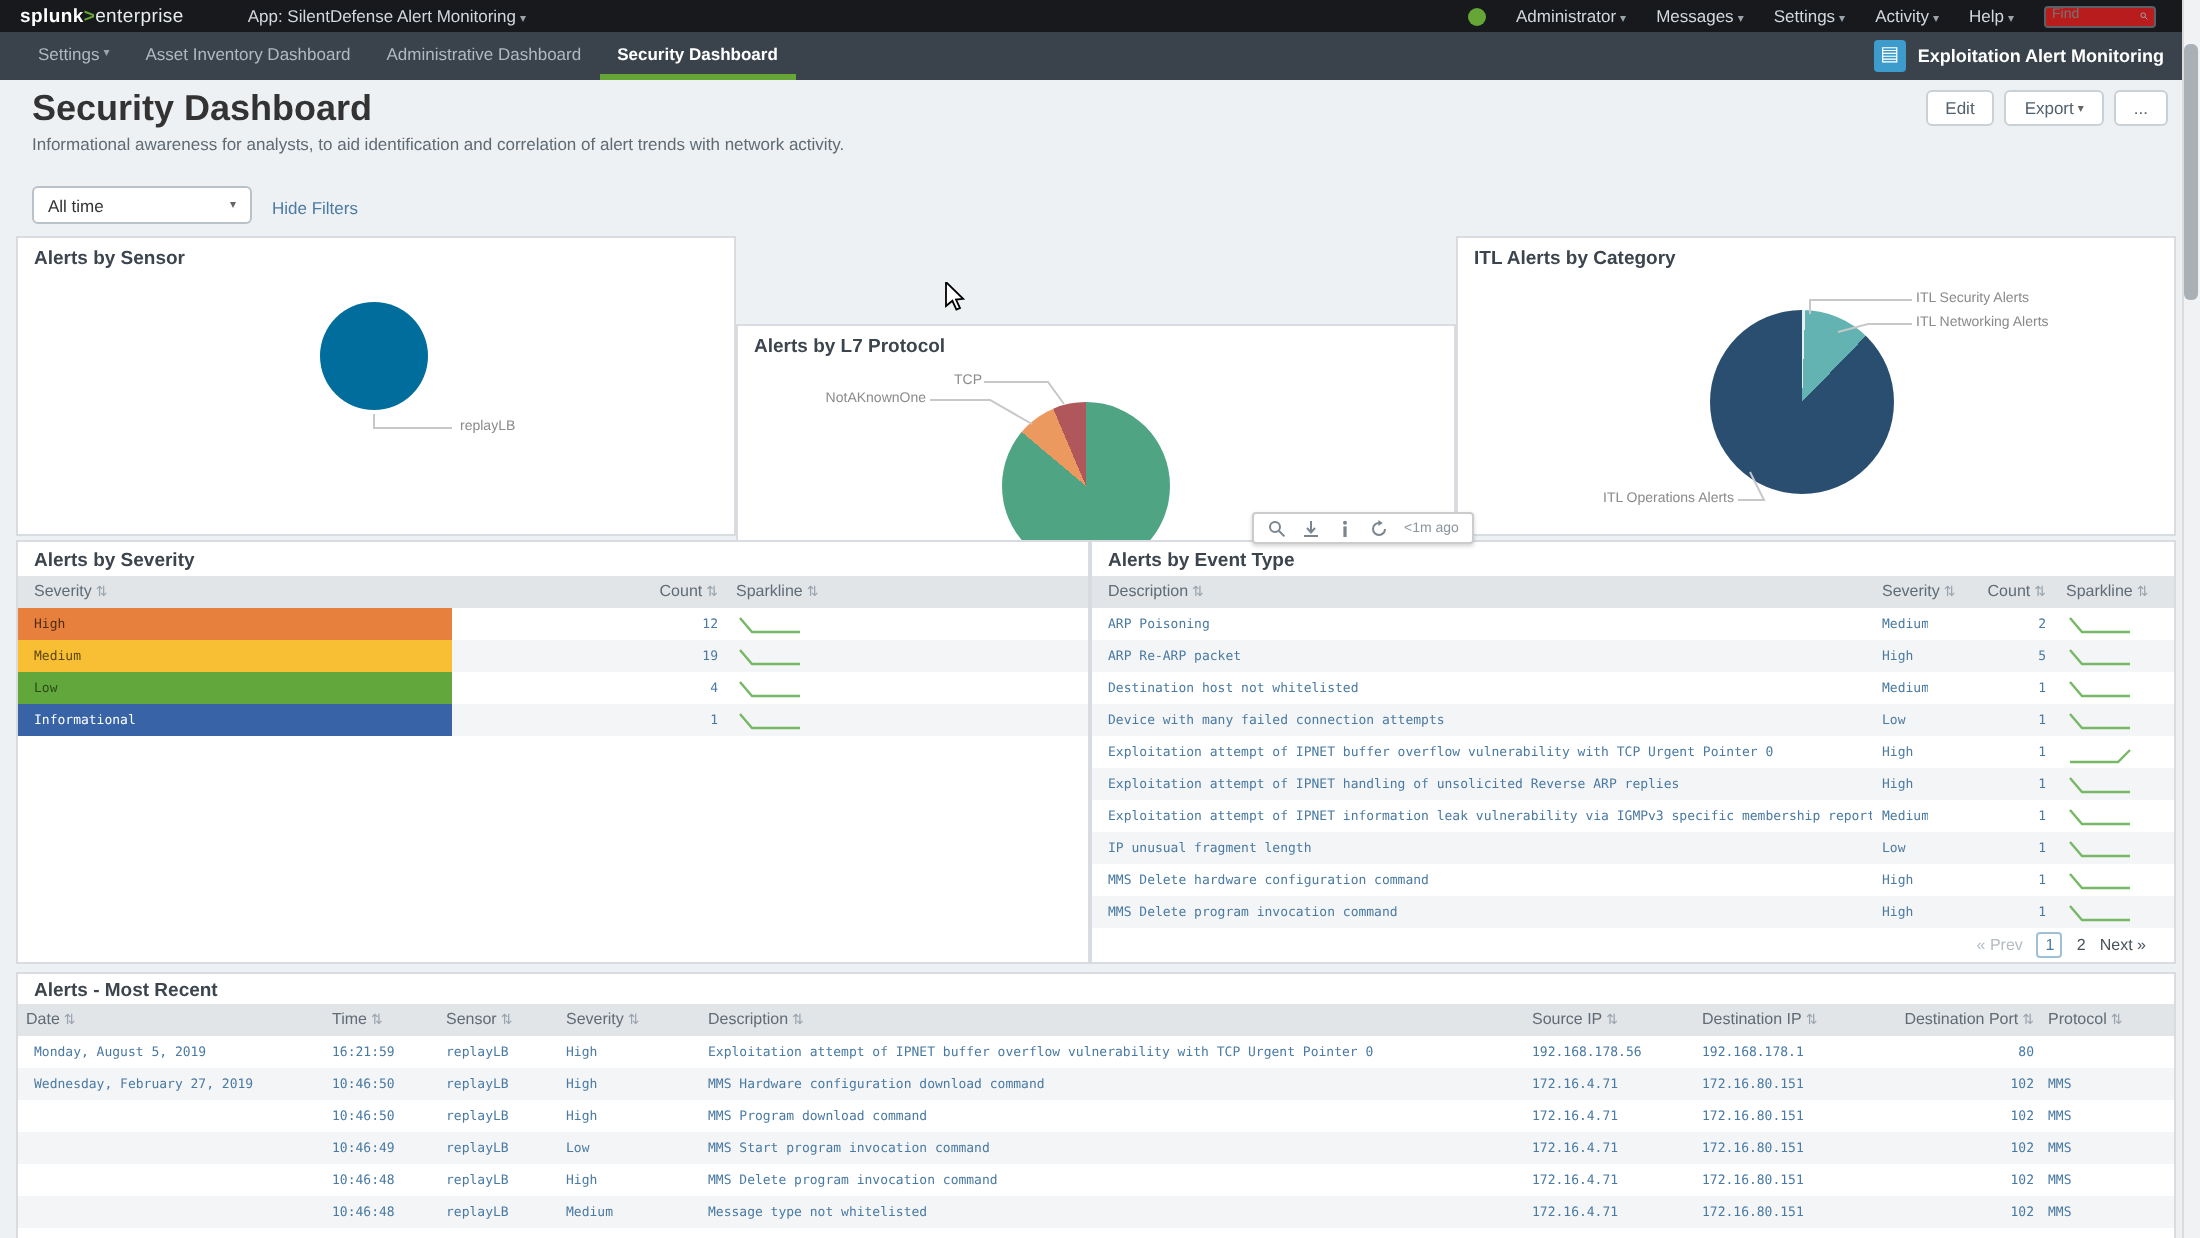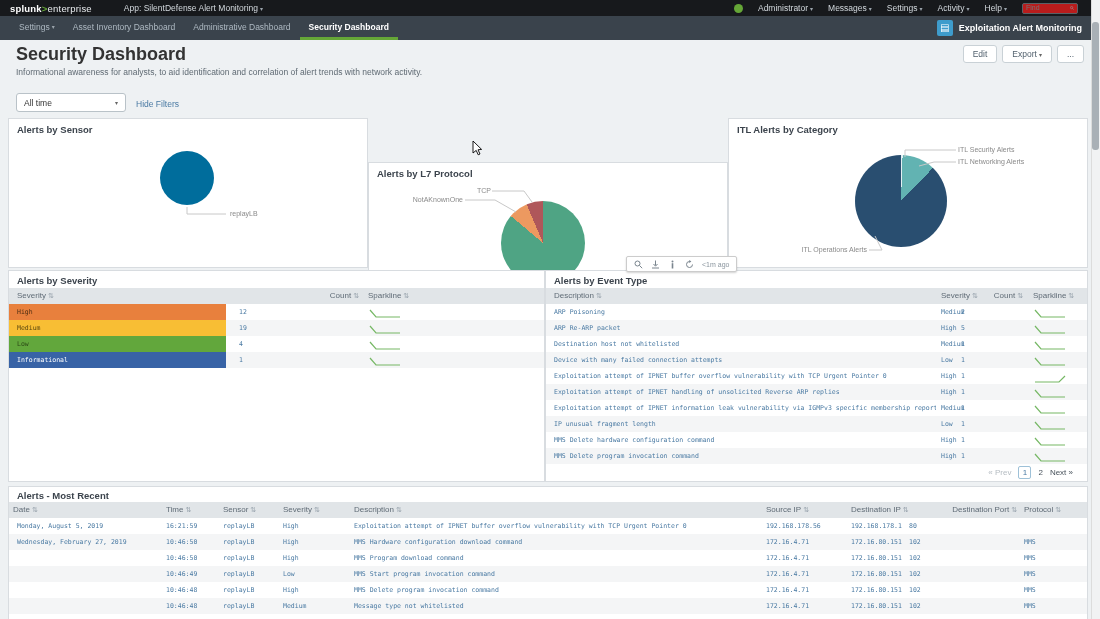--- a/index.html
+++ b/index.html
@@ -46,21 +46,21 @@
   .pie-label { position:absolute; font-size:7px; color:#8a8a8a; white-space:nowrap; }
   .leader { position:absolute; left:0; top:0; pointer-events:none; }
 
   
   .thead { position:absolute; left:0; right:0; height:16px; background:#e1e5e8; }
   .th { position:absolute; top:3px; font-size:8px; color:#5f6b76; white-space:nowrap; cursor:pointer; }
   .sort { font-family:"DejaVu Sans",sans-serif; font-size:7px; color:#98a3ad; margin-left:2px; }
   .trow { position:absolute; left:0; right:0; height:16px; }
   .trow.alt { background:#f4f5f6; }
   .cell { position:absolute; top:4px; font-family:"DejaVu Sans Mono",monospace; font-size:6.5px; color:#4a7aa3; white-space:nowrap; overflow:hidden; cursor:pointer; }
-  .cell.right { }
+  .cell.right { text-align:right; }
   .spark-cell { position:absolute; top:2px; cursor:default; }
   .sev-chip { position:absolute; left:0; top:0; height:16px; display:flex; align-items:center; padding-left:8px; font-family:"DejaVu Sans Mono",monospace; font-size:6.5px; cursor:pointer; }
 
   
   .pagination { position:absolute; right:14px; display:flex; align-items:center; gap:7px; font-size:8px; }
   .pg-prev { color:#b5bcc2; }
   .pg-current { width:13px; height:13px; border:1px solid #9ec1d8; border-radius:2px; color:#4a7aa3; display:flex; align-items:center; justify-content:center; cursor:pointer; }
   .pg-link { color:#49535c; cursor:pointer; }
 
   

